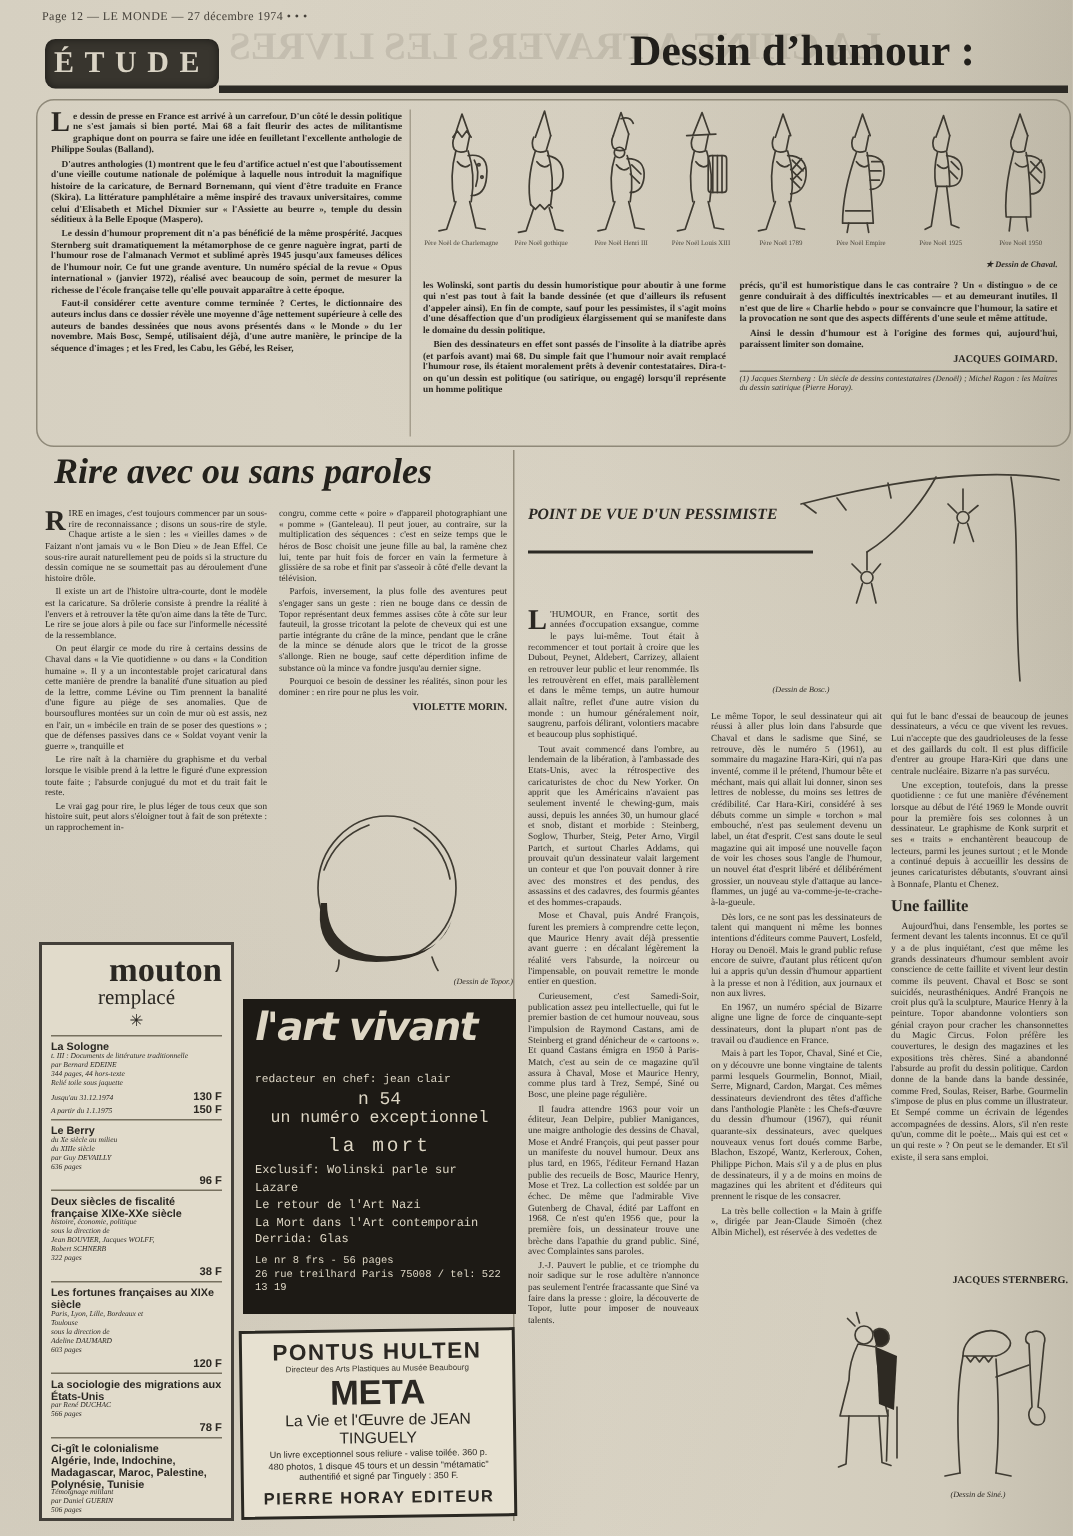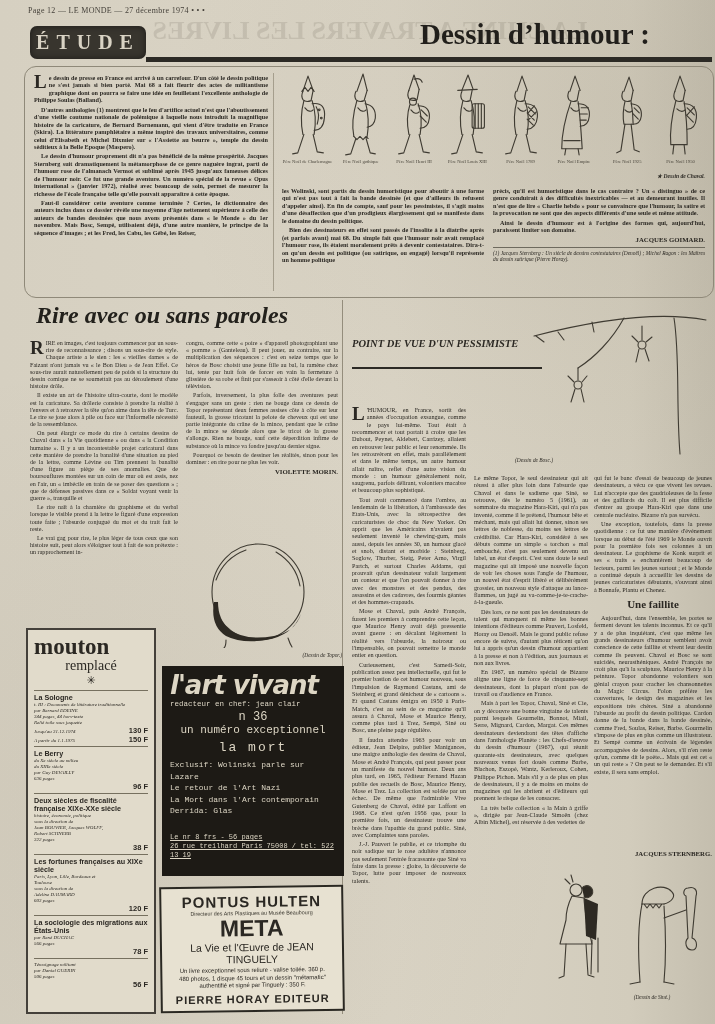--- a/index.html
+++ b/index.html
@@ -42,47 +42,47 @@
   .col2{left:186px;top:340px;width:152px;}
   .topor-caption{left:232px;top:652px;width:110px;font-size:5.4px;font-style:italic;text-align:right;}
   .vdiv{left:342px;top:300px;width:1px;height:714px;background:#948d7c;}
   .kicker{left:352px;top:300px;width:190px;font-size:10.5px;font-weight:bold;font-style:italic;
     border-bottom:2px solid #2c2a25;padding-bottom:18px;margin-top:38px;}
   .ptitle{left:354px;top:326px;width:112px;text-align:center;font-size:15.5px;font-weight:bold;line-height:1.15;color:#23211c;}
   .pcol{font-size:6.2px;line-height:1.18;overflow:hidden;}
   .colA{left:352px;top:406px;width:114px;height:604px;}
   .colB{left:474px;top:474px;width:114px;height:396px;}
   .colC{left:594px;top:474px;width:118px;height:372px;}
-  .subhead{text-align:center;font-size:11px;font-weight:bold;margin:5px 0 3px;text-indent:0;}
+  .subhead{text-align:left;font-size:11px;font-weight:bold;margin:5px 0 3px;text-indent:0;}
   .bosc-cap{left:480px;top:457px;width:108px;font-size:5.4px;font-style:italic;text-align:center;}
   .sternberg{left:594px;top:850px;width:118px;text-align:right;font-weight:bold;font-size:6.8px;}
   .sine-cap{left:600px;top:994px;width:104px;font-size:5.4px;font-style:italic;text-align:center;}
   
   .mouton{left:26px;top:628px;width:130px;height:386px;border:2px solid #44403a;background:#e1dbcb;
     padding:5px 6px;box-sizing:border-box;overflow:hidden;}
-  .mlogo1{text-align:left;font-size:23px;font-weight:bold;line-height:1;}
+  .mlogo1{text-align:right;font-size:23px;font-weight:bold;line-height:1;}
   .mlogo2{text-align:center;font-size:14px;line-height:1.1;}
   .mstar{text-align:center;font-size:11px;margin:1px 0 3px;}
   .mbook{border-top:1px solid #76705f;padding-top:3px;margin-top:2px;}
   .mtitle{font-size:7.2px;font-weight:bold;line-height:1.1;font-family:"Liberation Sans",sans-serif;}
   .mdesc{font-size:5px;font-style:italic;line-height:1.2;}
   .mrow{display:flex;justify-content:space-between;align-items:baseline;}
   .mlabel{font-size:5px;font-style:italic;}
   .mprice{font-size:7.5px;font-weight:bold;font-family:"Liberation Sans",sans-serif;}
   
   .artvivant{left:162px;top:666px;width:182px;height:210px;background:#1d1a15;color:#ddd6c4;
     padding:6px 8px;box-sizing:border-box;font-family:"Liberation Mono",monospace;overflow:hidden;}
   .avlogo{font-size:26px;font-weight:bold;font-style:italic;font-family:"DejaVu Sans",sans-serif;
     letter-spacing:-1px;line-height:1;white-space:nowrap;}
-  .avedit{font-size:7.5px;margin-top:2px;}
+  .avedit{font-size:7.5px;margin-top:18px;}
   .avno{text-align:center;font-size:12px;margin-top:2px;}
   .avline{text-align:center;font-size:11px;}
   .avtheme{text-align:center;font-size:13px;letter-spacing:2px;margin:4px 0;}
   .avitem{font-size:8px;line-height:1.45;}
-  .avfoot{font-size:7px;margin-top:16px;line-height:1.3;text-decoration:underline;}
+  .avfoot{font-size:7px;margin-top:4px;line-height:1.3;}
   
   .meta{left:160px;top:886px;width:184px;height:126px;background:#e7e1d1;border:2px solid #2a2822;
     transform:rotate(-0.8deg);padding:5px 6px;box-sizing:border-box;text-align:center;
     font-family:"Liberation Sans",sans-serif;overflow:hidden;}
   .mh-name{font-size:15px;font-weight:bold;letter-spacing:1px;}
   .mh-sub{font-size:5.4px;color:#3a372f;}
   .mh-title{font-size:23px;font-weight:bold;line-height:1;margin-top:1px;}
   .mh-subj{font-size:10.5px;margin-top:1px;}
   .mh-desc{font-size:6px;line-height:1.25;margin-top:2px;}
   .mh-pub{font-size:11px;font-weight:bold;letter-spacing:1px;margin-top:3px;}
@@ -396,35 +396,39 @@
     <div class="mbook">
       <div class="mtitle pre">La sociologie des migrations aux États-Unis</div>
       <div class="mdesc pre">par René DUCHAC
 566 pages</div>
       <div class="mrow">
           <span class="mlabel"></span>
           <span class="mprice">78 F</span>
         </div>
     </div>
     <div class="mbook">
+      <div class="mtitle pre">Ci-gît le colonialisme
+Algérie, Inde, Indochine,
+Madagascar, Maroc, Palestine,
+Polynésie, Tunisie</div>
       <div class="mdesc pre">Témoignage militant
 par Daniel GUERIN
 506 pages</div>
       <div class="mrow">
           <span class="mlabel"></span>
           <span class="mprice">56 F</span>
         </div>
     </div>
 
   </div>
 
   <div class="abs artvivant">
     <div class="avlogo">l'art vivant</div>
     <div class="avedit">redacteur en chef: jean clair</div>
-    <div class="avno">n 36</div>
+    <div class="avno">n 54</div>
     <div class="avline">un numéro exceptionnel</div>
     <div class="avtheme">la mort</div>
     <div class="avitem">Exclusif: Wolinski parle sur Lazare</div>
     <div class="avitem">Le retour de l'Art Nazi</div>
     <div class="avitem">La Mort dans l'Art contemporain</div>
     <div class="avitem">Derrida: Glas</div>
     <div class="avfoot pre">Le nr 8 frs - 56 pages
 26 rue treilhard Paris 75008 / tel: 522 13 19</div>
   </div>
 

